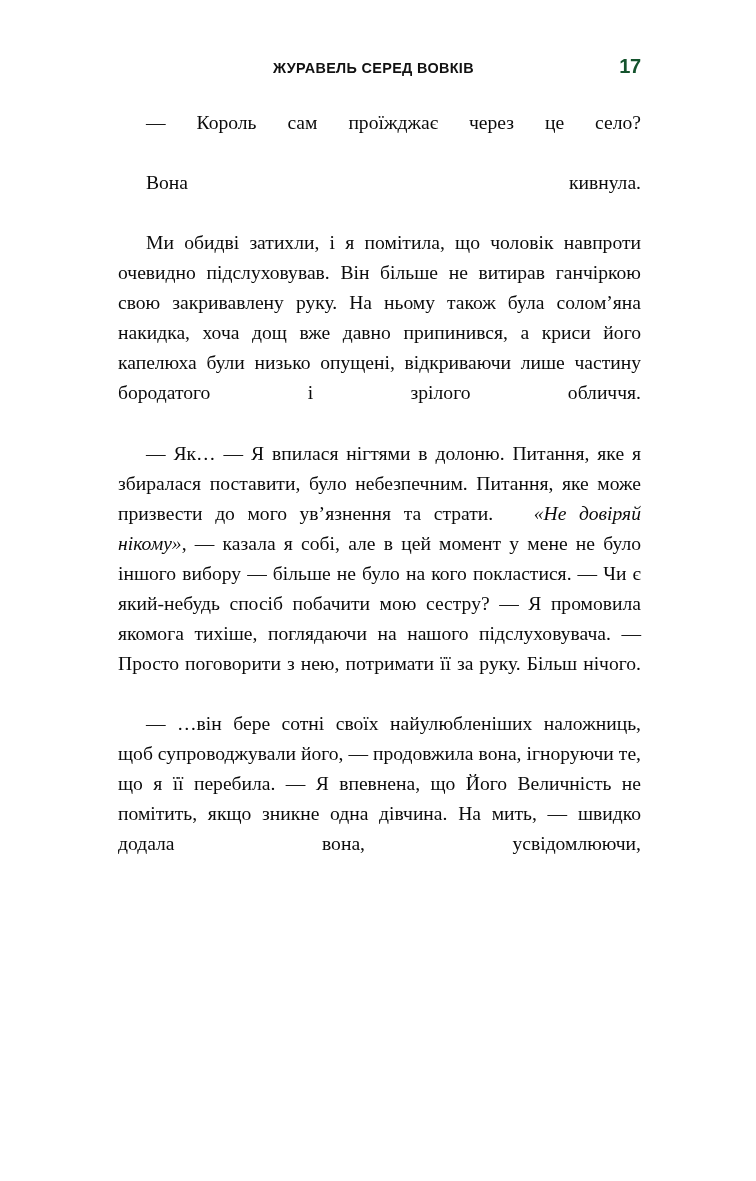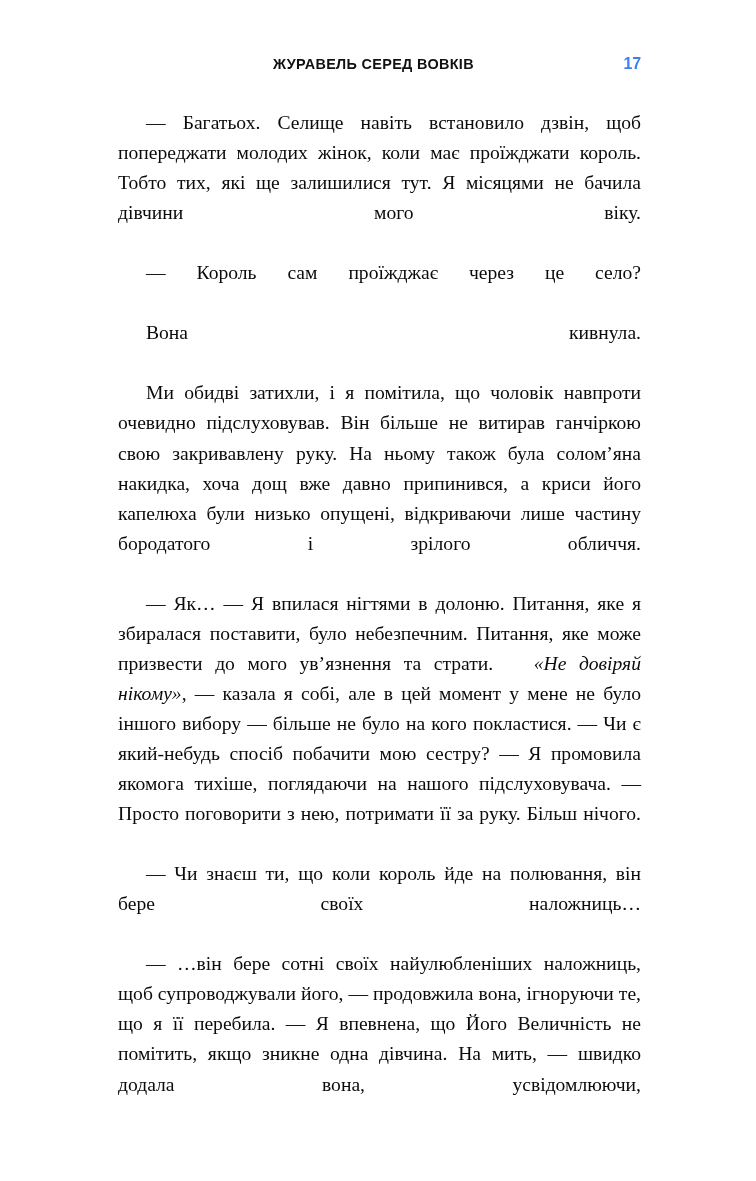--- a/index.html
+++ b/index.html
@@ -43,22 +43,22 @@
     letter-spacing: 0.35px;
     color: #111111;
     white-space: nowrap;
     transform: scaleX(0.93);
     transform-origin: left center;
     margin-left: 155px;
   }
   .running-head .folio {
     font-family: "Liberation Sans", "DejaVu Sans", sans-serif;
     font-weight: 700;
-    font-size: 16px;
-    color: #3b82f6;
+    font-size: 20px;
+    color: #14532d;
     letter-spacing: -0.2px;
   }
 
   
   .textblock {
     position: absolute;
     left: 118px;
     top: 108px;
     width: 523px;
   }
@@ -87,22 +87,20 @@
 <body style="background: rgb(255, 255, 255); color: rgb(11, 11, 11);">
 
 <div class="page">
 
   <div class="running-head">
     <span class="book-title">ЖУРАВЕЛЬ СЕРЕД ВОВКІВ</span>
     <span class="folio">17</span>
   </div>
 
   <div class="textblock" id="textblock">
-      <p class="para" id="p1"><span>— Багатьох. Селище навіть встановило дзвін, щоб попереджати молодих жінок, коли має проїжджати король. Тобто тих, які ще залишилися тут. Я місяцями не бачила дівчини мого віку.</span></p>
       <p class="para" id="p2"><span>— Король сам проїжджає через це село?</span></p>
       <p class="para" id="p3"><span>Вона кивнула.</span></p>
       <p class="para" id="p4"><span>Ми обидві затихли, і я помітила, що чоловік навпроти очевидно підслуховував. Він більше не витирав ганчіркою свою закривавлену руку. На ньому також була солом’яна накидка, хоча дощ вже давно припинився, а криси його капелюха були низько опущені, відкриваючи лише частину бородатого і зрілого обличчя.</span></p>
       <p class="para" id="p5"><span>— Як… — Я впилася нігтями в долоню. Питання, яке я збиралася поставити, було небезпечним. Питання, яке може призвести до мого ув’язнення та страти. </span><em class="it">«Не довіряй нікому»</em><span>, — казала я собі, але в цей момент у мене не було іншого вибору — більше не було на кого покластися. — Чи є який-небудь спосіб побачити мою сестру? — Я промовила якомога тихіше, поглядаючи на нашого підслуховувача. — Просто поговорити з нею, потримати її за руку. Більш нічого.</span></p>
-      <p class="para" id="p7"><span>— Чи знаєш ти, що коли король йде на полювання, він бере своїх наложниць…</span></p>
       <p class="para" id="p10"><span>— …він бере сотні своїх найулюбленіших наложниць, щоб супроводжували його, — продовжила вона, ігноруючи те, що я її перебила. — Я впевнена, що Його Величність не помітить, якщо зникне одна дівчина. На мить, — швидко додала вона, усвідомлюючи,</span></p>
     </div>
 
 </div>
 
 </body></html>

